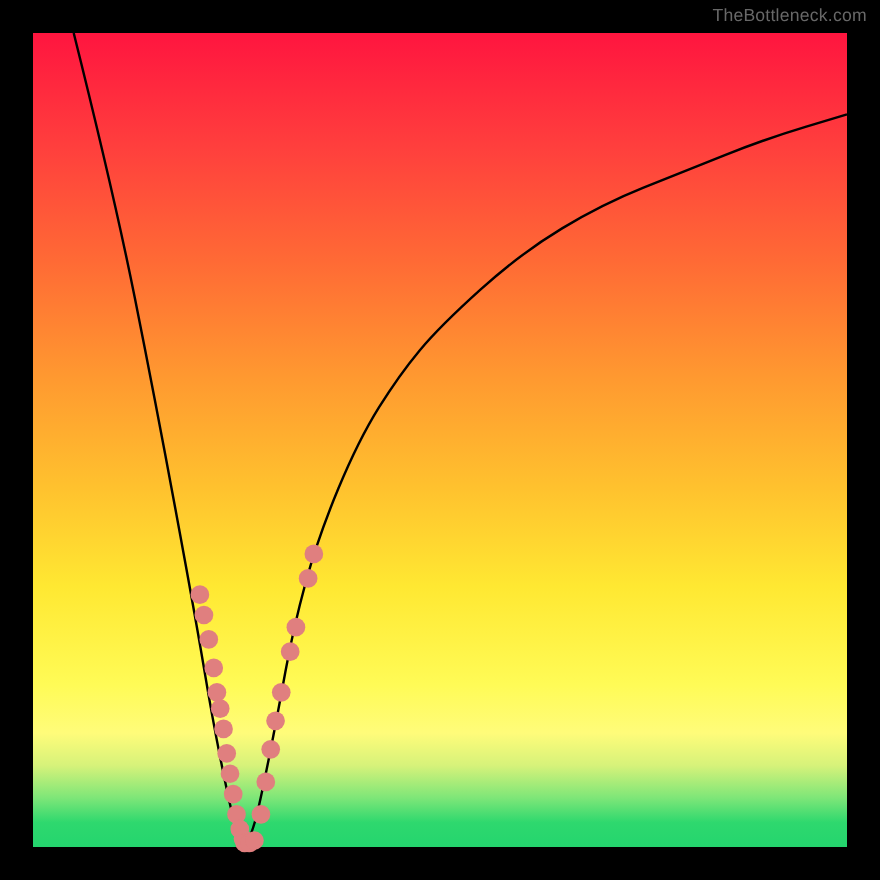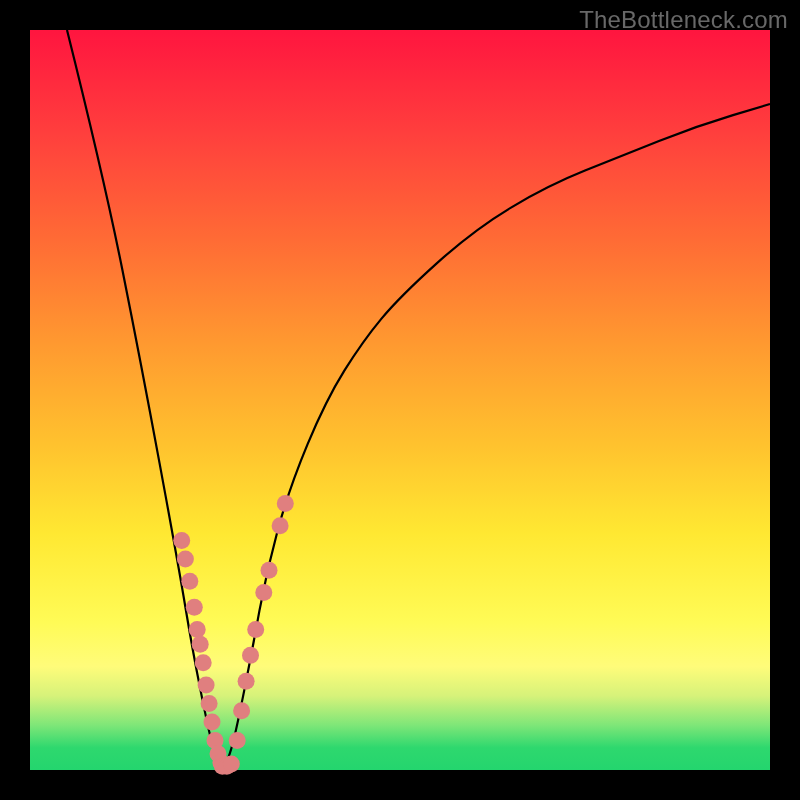--- a/index.html
+++ b/index.html
@@ -31,21 +31,21 @@
       #7de678 94%,
       #2ed86e 97%,
       #24d56e 100%
     );
   }
   .watermark {
     position: absolute;
     top: 6px;
     right: 12px;
     color: #686868;
-    font-size: 24px;
+    font-size: 16px;
     font-weight: 500;
     letter-spacing: 0.2px;
     user-select: none;
   }
   svg.curve {
     position: absolute;
     left: 30px;
     top: 30px;
     width: 740px;
     height: 740px;

